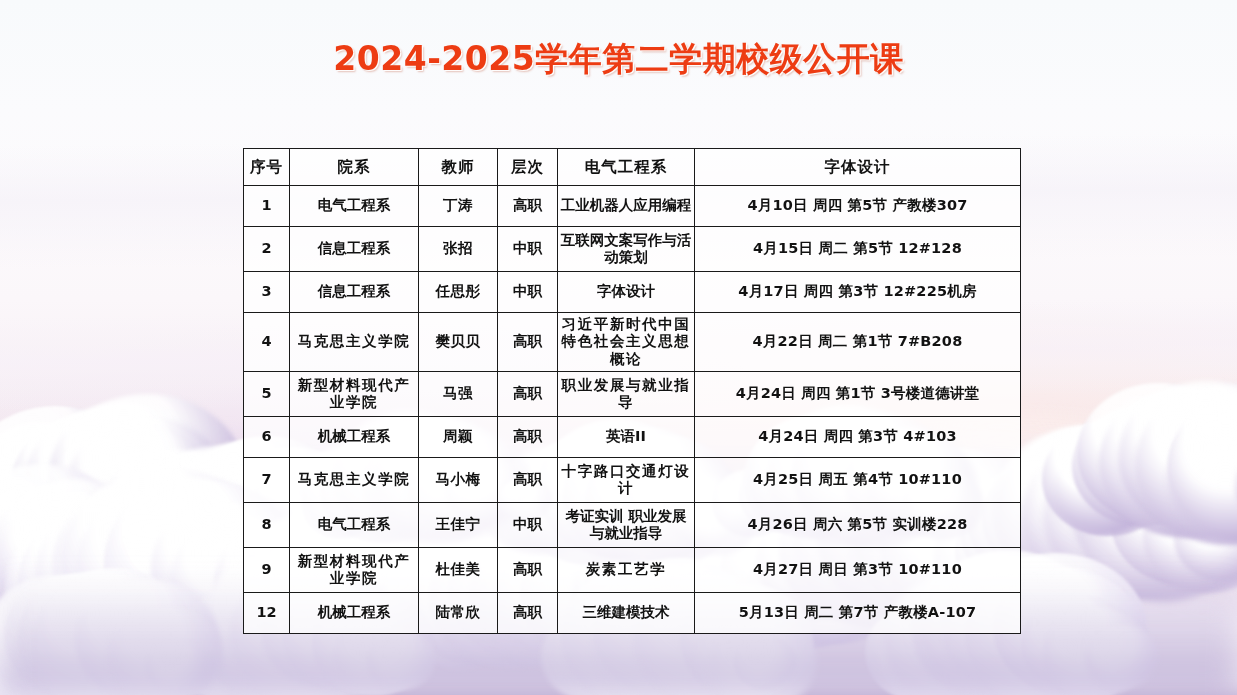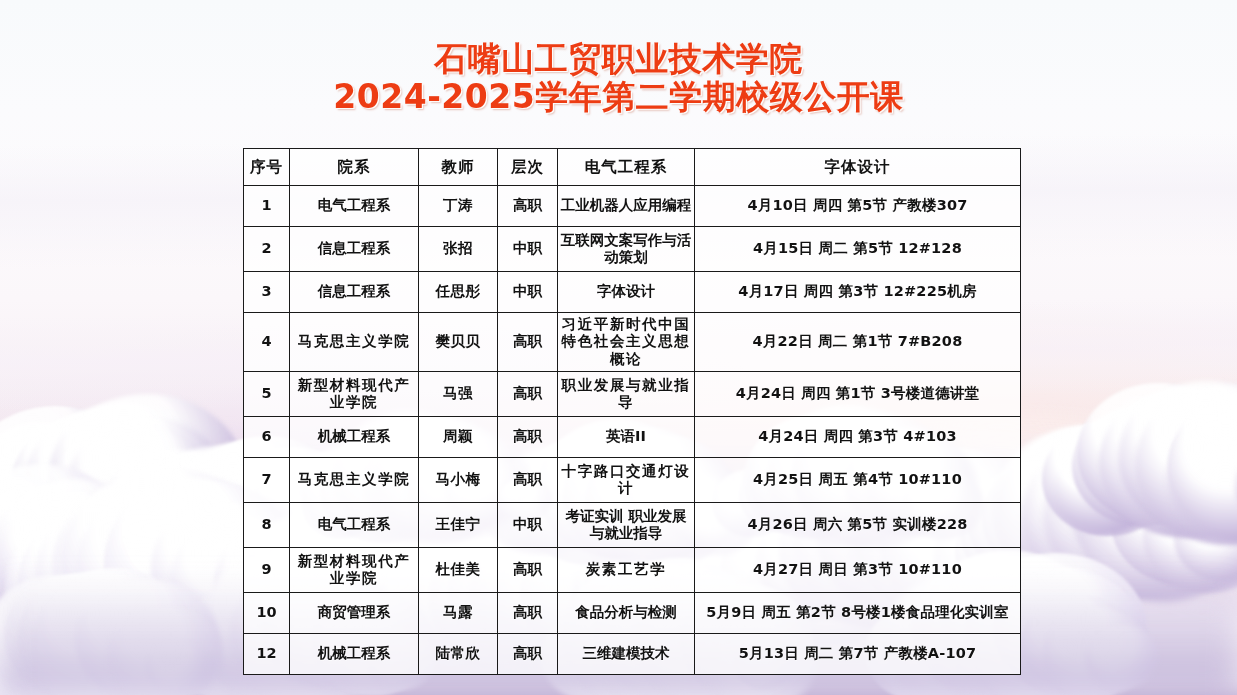--- a/index.html
+++ b/index.html
@@ -404,21 +404,20 @@
       <div class="puff" style="width: 161.617px; height: 138.991px; left: 31.8072px; bottom: -18.2167px; background: radial-gradient(at 38% 28%, rgba(255, 255, 255, 0.97) 0%, rgba(255, 255, 255, 0.85) 32%, rgba(240, 236, 248, 0.95) 68%, rgba(240, 236, 248, 0) 100%); filter: blur(1.98px);"></div>
       <div class="puff" style="width: 143.527px; height: 123.433px; left: 74.9982px; bottom: -7.04079px; background: radial-gradient(at 38% 28%, rgba(255, 255, 255, 0.97) 0%, rgba(255, 255, 255, 0.85) 32%, rgba(240, 236, 248, 0.95) 68%, rgba(240, 236, 248, 0) 100%); filter: blur(2.86px);"></div>
       <div class="puff" style="width: 111.888px; height: 96.2235px; left: 106.929px; bottom: -7.89296px; background: radial-gradient(at 38% 28%, rgba(255, 255, 255, 0.97) 0%, rgba(255, 255, 255, 0.85) 32%, rgba(240, 236, 248, 0.95) 68%, rgba(240, 236, 248, 0) 100%); filter: blur(2.98px);"></div>
       <div class="puff" style="width: 110.147px; height: 94.7265px; left: 111.678px; bottom: -7.43244px; background: radial-gradient(at 38% 28%, rgba(255, 255, 255, 0.97) 0%, rgba(255, 255, 255, 0.85) 32%, rgba(240, 236, 248, 0.95) 68%, rgba(240, 236, 248, 0) 100%); filter: blur(3.29px);"></div>
       <div class="puff" style="width: 64.2485px; height: 55.2537px; left: 145.895px; bottom: 0.512749px; background: radial-gradient(at 38% 28%, rgba(255, 255, 255, 0.97) 0%, rgba(255, 255, 255, 0.85) 32%, rgba(240, 236, 248, 0.95) 68%, rgba(240, 236, 248, 0) 100%); filter: blur(2.06px);"></div>
       <div style="position: absolute; left: 0px; right: 0px; bottom: 0px; height: 120px; background: linear-gradient(rgba(176, 160, 205, 0) 0%, rgba(176, 160, 205, 0.38) 55%, rgba(168, 152, 200, 0.55) 100%); filter: blur(14px);"></div>
     </div>
 </div>
 
 <div id="title-block">
-  <div class="tline" style="color: rgb(237, 60, 19);">石嘴山工贸职业技术学院</div>
   <div class="tline" style="color: rgb(237, 60, 19);">2024-2025学年第二学期校级公开课</div>
 </div>
 
 <div id="schedule-wrap">
   <table class="sched">
     <colgroup>
       <col class="w-idx">
         <col class="w-dept">
         <col class="w-teacher">
       <col class="w-level">
@@ -502,28 +501,20 @@
         </tr>
         <tr class="row-med">
           <td class="c-idx">9</td>
           <td class="c-dept spread">新型材料现代产业学院</td>
           <td class="c-teacher">杜佳美</td>
           <td class="c-level">高职</td>
           <td class="c-course spread">炭素工艺学</td>
           <td class="c-when">4月27日 周日 第3节 10#110</td>
         </tr>
         <tr class="row-std">
-          <td class="c-idx">10</td>
-          <td class="c-dept">商贸管理系</td>
-          <td class="c-teacher">马露</td>
-          <td class="c-level">高职</td>
-          <td class="c-course">食品分析与检测</td>
-          <td class="c-when">5月9日 周五 第2节 8号楼1楼食品理化实训室</td>
-        </tr>
-        <tr class="row-std">
           <td class="c-idx">12</td>
           <td class="c-dept">机械工程系</td>
           <td class="c-teacher">陆常欣</td>
           <td class="c-level">高职</td>
           <td class="c-course">三维建模技术</td>
           <td class="c-when">5月13日 周二 第7节 产教楼A-107</td>
         </tr>
       </tbody>
   </table>
 </div>

